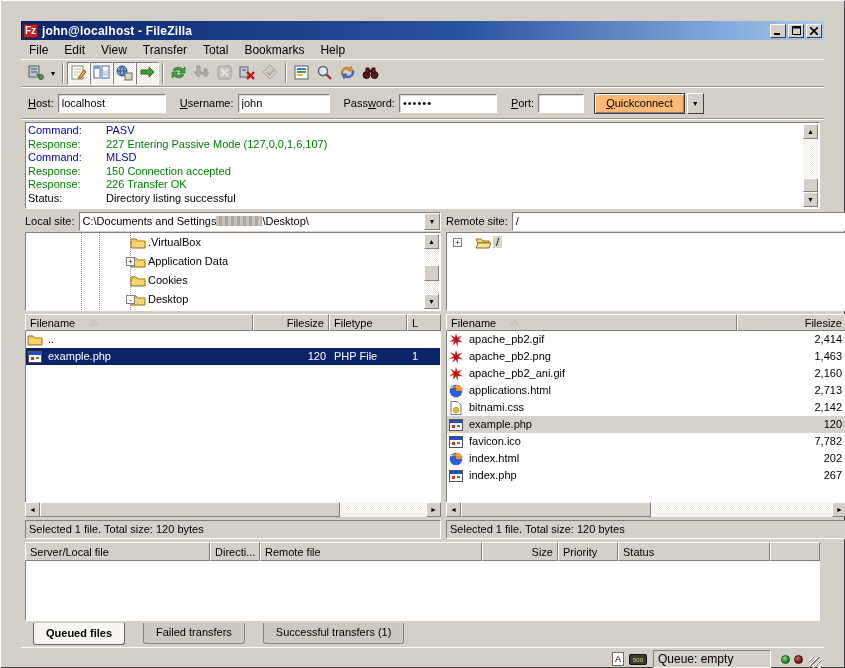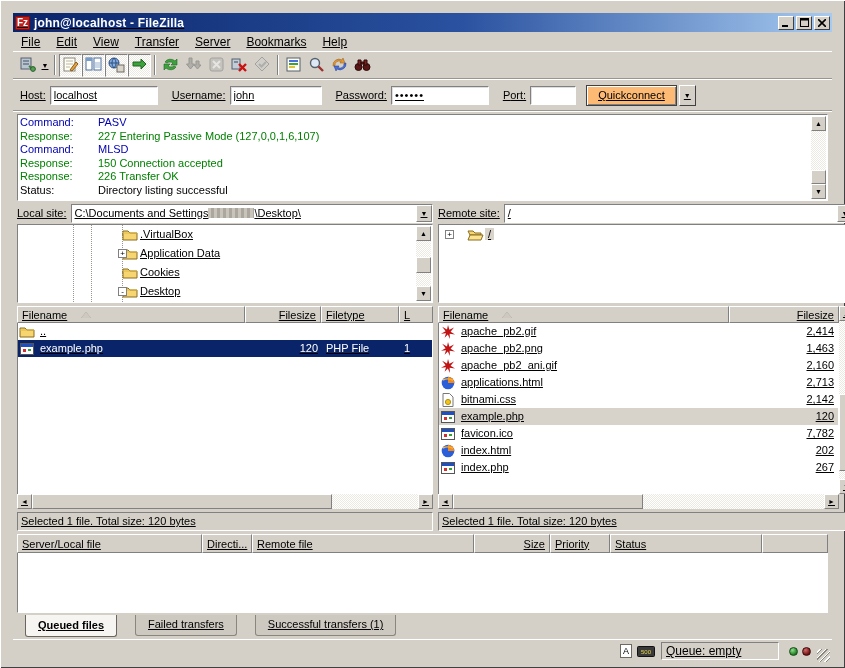--- a/index.html
+++ b/index.html
@@ -1,20 +1,20 @@
 <!DOCTYPE html>
 <html><head>
 <meta charset="utf-8">
 <style>
   * { box-sizing: border-box; margin: 0; padding: 0; }
   html,body { width:845px; height:668px; }
   body { font-family:"Liberation Sans", sans-serif; font-size:11px; color:#000; background:#d4d0c8; }
 
-  .win { width:845px; height:668px; background:#d4d0c8; padding:13px;
-         box-shadow: inset 1px 1px 0 #fff, inset -1px -1px 0 #404040, inset 2px 2px 0 #d4d0c8; text-decoration: underline; }
+  .win { width:845px; height:668px; background:#d4d0c8; padding:21px;
+         box-shadow: inset 1px 1px 0 #fff, inset -1px -1px 0 #404040, inset 2px 2px 0 #d4d0c8; }
   .etch   { height:2px; border-top:1px solid #9a968e; border-bottom:1px solid #fff; }
   .checker{ background-color:#ece9e2;
             background-image:
               linear-gradient(45deg,#fff 25%,transparent 25%,transparent 75%,#fff 75%),
               linear-gradient(45deg,#fff 25%,transparent 25%,transparent 75%,#fff 75%);
             background-size:2px 2px; background-position:0 0,1px 1px; }
 
   
   .titlebar { height:19px; display:flex; align-items:center; padding:0 2px;
               background:linear-gradient(90deg,#0a246a 0%,#2a52a0 55%,#a6caf0 100%); }
@@ -169,21 +169,21 @@
           <path d="M0 0 L8 8 M8 0 L0 8" stroke="#000" stroke-width="1.6"></path>
         </svg>
       </span>
   </div>
 
   <div class="menubar">
     <span class="menu-item">File</span>
     <span class="menu-item">Edit</span>
     <span class="menu-item">View</span>
     <span class="menu-item">Transfer</span>
-    <span class="menu-item">Server</span>
+    <span class="menu-item">Total</span>
     <span class="menu-item">Bookmarks</span>
     <span class="menu-item">Help</span>
   </div>
 
   <div class="toolbar">
     <span class="tbtn">
       <span><svg width="17" height="17">
             <rect x="2" y="2" width="10" height="11" fill="#b9c6d2" stroke="#55606c"></rect>
             <rect x="4" y="4" width="6" height="2" fill="#7d8b99"></rect>
             <rect x="4" y="7" width="6" height="2" fill="#7d8b99"></rect>

